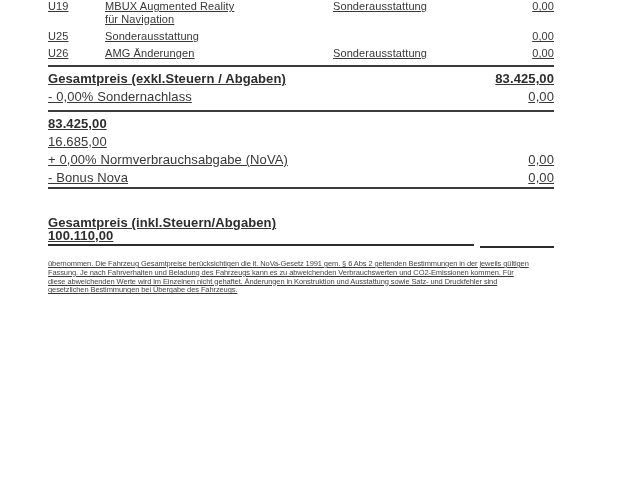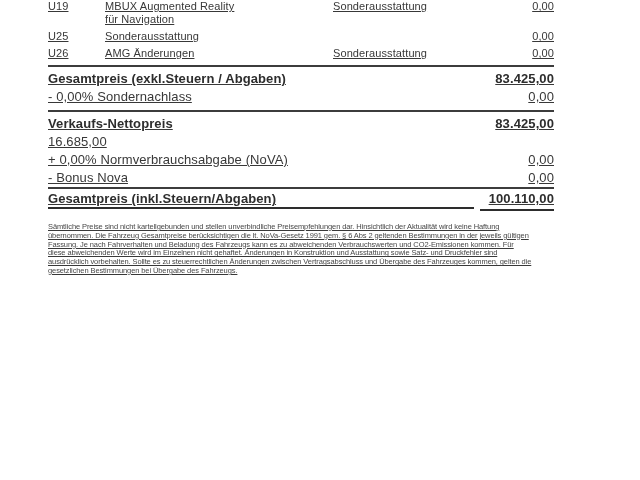--- a/index.html
+++ b/index.html
@@ -51,21 +51,21 @@
   .sum-row {
     display: flex;
     justify-content: space-between;
     align-items: baseline;
     font-size: 13px;
     line-height: 13px;
     margin-top: 5px;
     letter-spacing: 0.1px;
   }
   .sum-row.bold { font-weight: bold; color: #2d2d2d; }
-  .sum-row.total { margin-top: 3px; }
+  .sum-row.total { margin-top: 27px; flex-direction: column; }
   .sum-label { text-align: left; }
   .sum-value { text-align: right; }
   
   .total-underline {
     display: flex;
     margin-top: 2px;
   }
   .total-underline .seg-label {
     flex: 1;
     border-top: 2px solid #2d2d2d;
@@ -127,21 +127,20 @@
       <div class="sum-value">83.425,00</div>
     </div>
     <div class="sum-row">
       <div class="sum-label">- 0,00% Sondernachlass</div>
       <div class="sum-value">0,00</div>
     </div>
 
     <hr class="rule rule-mid">
 
     <div class="sum-row bold">
-      <div class="sum-label">Verkaufs-Nettopreis</div>
       <div class="sum-value">83.425,00</div>
     </div>
     <div class="sum-row">
       <div class="sum-value">16.685,00</div>
     </div>
     <div class="sum-row">
       <div class="sum-label">+ 0,00% Normverbrauchsabgabe (NoVA)</div>
       <div class="sum-value">0,00</div>
     </div>
     <div class="sum-row">
@@ -154,22 +153,20 @@
     <div class="sum-row bold total">
       <div class="sum-label">Gesamtpreis (inkl.Steuern/Abgaben)</div>
       <div class="sum-value">100.110,00</div>
     </div>
     <div class="total-underline">
       <span class="seg-label"></span>
       <span class="seg-value"></span>
     </div>
 
     <div class="disclaimer">
-      <div>Sämtliche Preise sind nicht kartellgebunden und stellen unverbindliche Preisempfehlungen dar. Hinsichtlich der Aktualität wird keine Haftung</div>
       <div>übernommen. Die Fahrzeug Gesamtpreise berücksichtigen die lt. NoVa-Gesetz 1991 gem. § 6 Abs 2 geltenden Bestimmungen in der jeweils gültigen</div>
       <div>Fassung. Je nach Fahrverhalten und Beladung des Fahrzeugs kann es zu abweichenden Verbrauchswerten und CO2-Emissionen kommen. Für</div>
       <div>diese abweichenden Werte wird im Einzelnen nicht gehaftet. Änderungen in Konstruktion und Ausstattung sowie Satz- und Druckfehler sind</div>
-      <div>ausdrücklich vorbehalten. Sollte es zu steuerrechtlichen Änderungen zwischen Vertragsabschluss und Übergabe des Fahrzeuges kommen, gelten die</div>
       <div>gesetzlichen Bestimmungen bei Übergabe des Fahrzeugs.</div>
     </div>
 
   </div>
 </div>
 
 </body></html>

